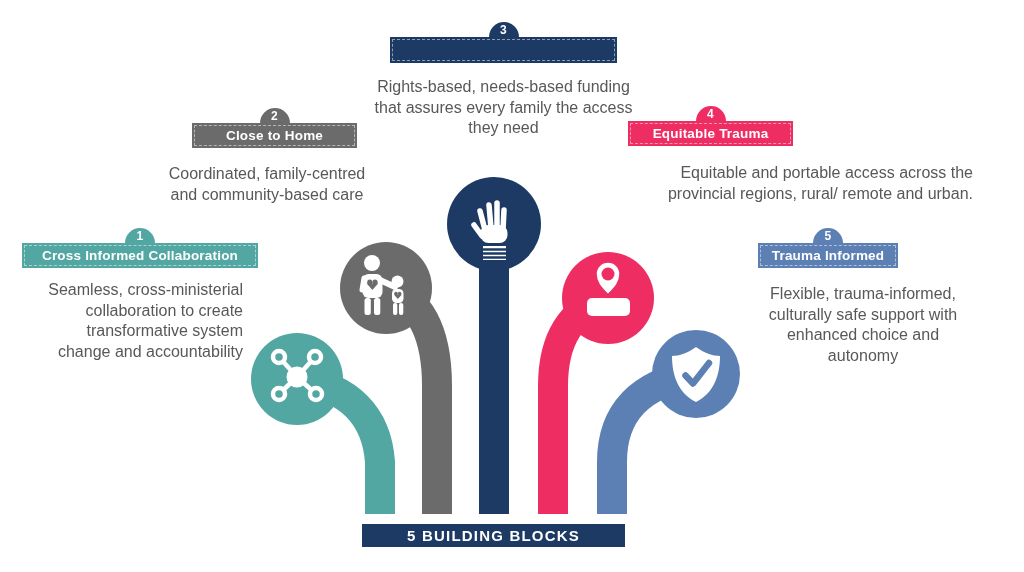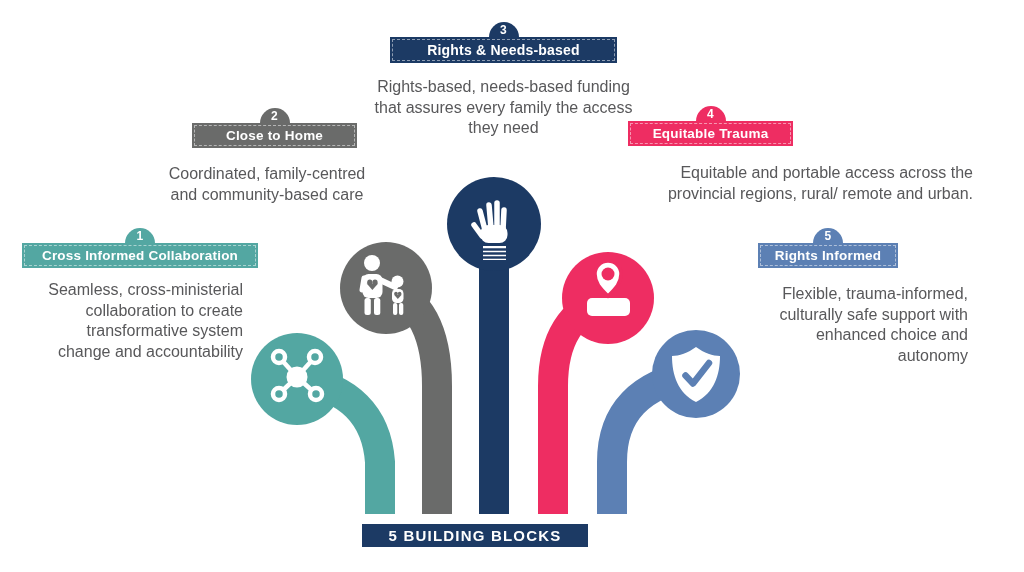--- a/index.html
+++ b/index.html
@@ -29,24 +29,24 @@
   .b4{left:628px;top:121px;width:165px;}
   .b5{left:758px;top:243px;width:140px;}
   
   .desc{
     position:absolute;color:#58585A;font-size:16px;line-height:20.5px;
   }
   .d1{left:38px;top:280px;width:205px;text-align:right;}
   .d2{left:162px;top:164px;width:210px;text-align:center;}
   .d3{left:371px;top:77px;width:265px;text-align:center;}
   .d4{left:628px;top:163px;width:345px;text-align:right;}
-  .d5{left:758px;top:284px;width:210px;text-align:right;}
+  .d5{left:758px;top:284px;width:210px;text-align:center;}
   
   .footer{
-    position:absolute;left:362px;top:524px;width:226px;height:23px;
+    position:absolute;left:362px;top:524px;width:263px;height:23px;
     display:flex;align-items:center;justify-content:center;
     color:#fff;font-weight:bold;font-size:15px;letter-spacing:1.2px;text-align:right;
   }
 </style>
 </head>
 <body>
 
 <div class="canvas">
 
   <svg class="stage" viewBox="0 0 1024 572">
@@ -145,37 +145,36 @@
     </div>
     <div class="stitch"></div>
     <span class="blabel">Close to Home</span>
   </div>
 
   <div class="banner b3" style="background-color: rgb(28, 58, 100);">
     <div class="bump" style="background-color: rgb(28, 58, 100);">
       <span class="num">3</span>
     </div>
     <div class="stitch"></div>
-    <span class="blabel">Rights &amp; Needs-based</span>
   </div>
 
   <div class="banner b4" style="background-color: rgb(238, 45, 98);">
     <div class="bump" style="background-color: rgb(238, 45, 98);">
       <span class="num">4</span>
     </div>
     <div class="stitch"></div>
     <span class="blabel">Equitable Trauma</span>
   </div>
 
   <div class="banner b5" style="background-color: rgb(92, 128, 180);">
     <div class="bump" style="background-color: rgb(92, 128, 180);">
       <span class="num">5</span>
     </div>
     <div class="stitch"></div>
-    <span class="blabel">Rights Informed</span>
+    <span class="blabel">Trauma Informed</span>
   </div>
 
   <div class="desc d1">Seamless, cross-ministerial collaboration to create transformative system change and accountability</div>
   <div class="desc d2">Coordinated, family-centred and community-based care</div>
   <div class="desc d3">Rights-based, needs-based funding that assures every family the access they need</div>
   <div class="desc d4">Equitable and portable access across the provincial regions, rural/ remote and urban.</div>
   <div class="desc d5">Flexible, trauma-informed, culturally safe support with enhanced choice and autonomy</div>
 
   <div class="footer" style="background-color: rgb(28, 58, 100);">
     <span>5 BUILDING BLOCKS</span>

